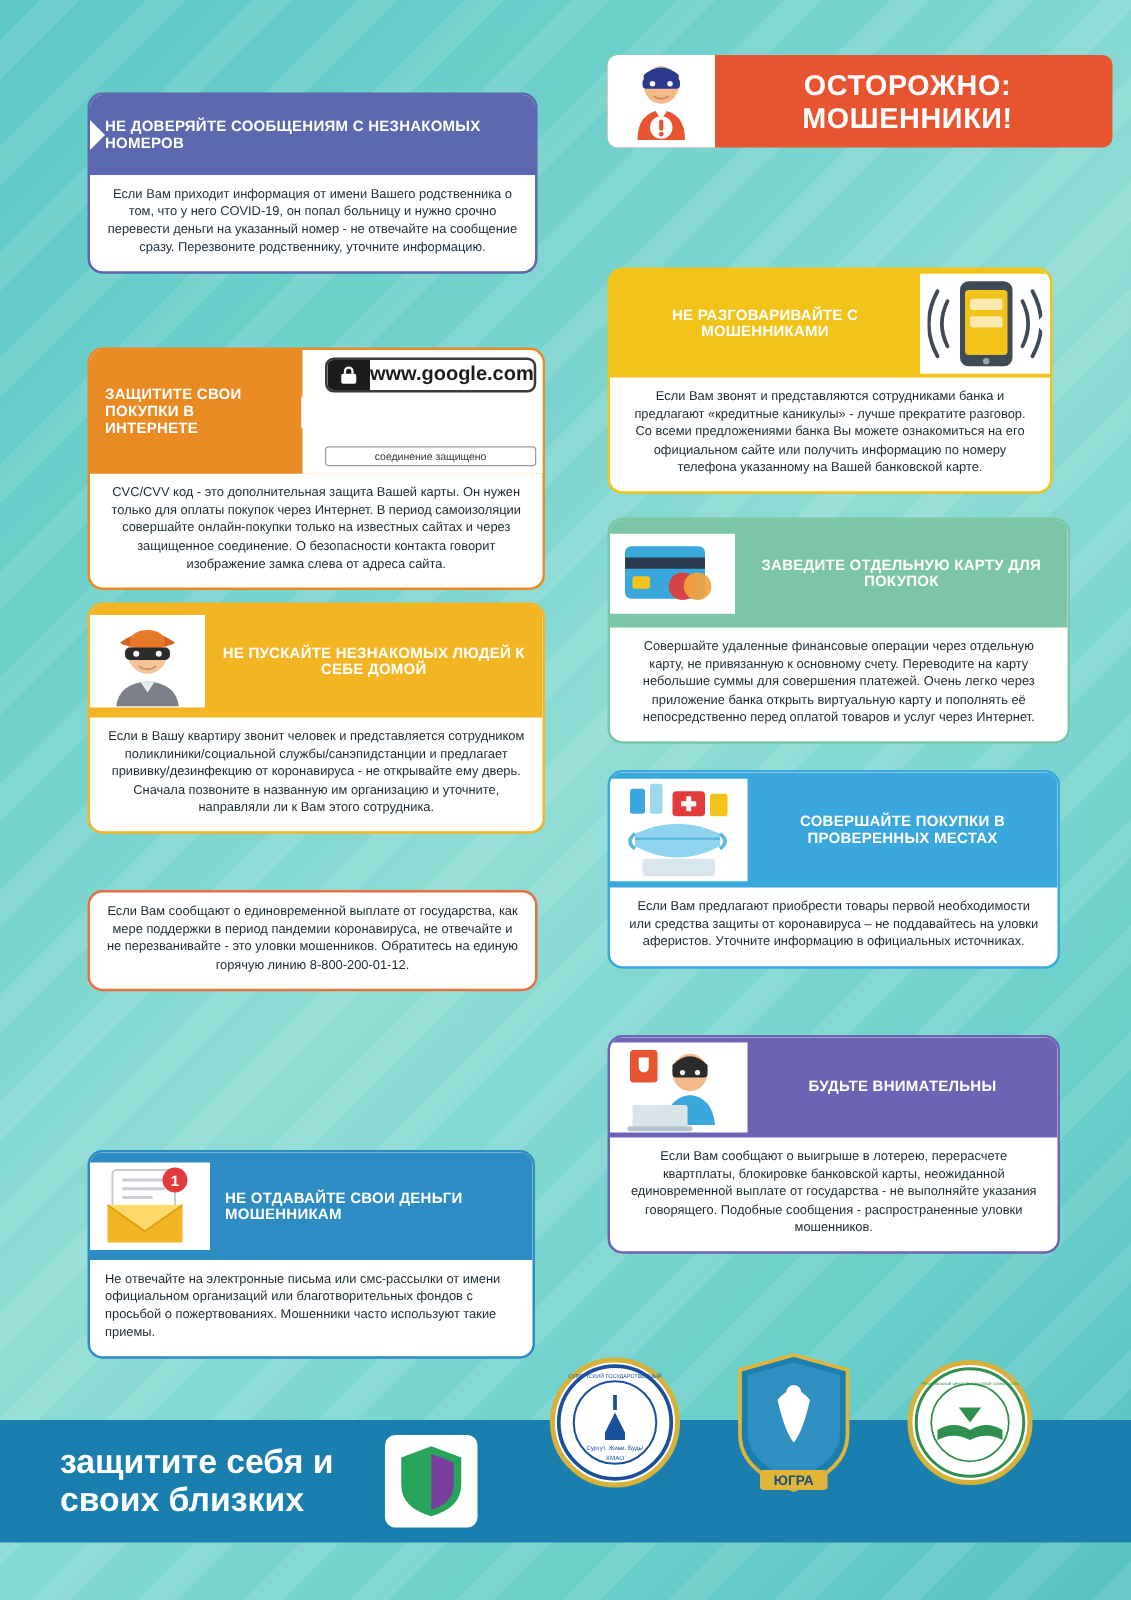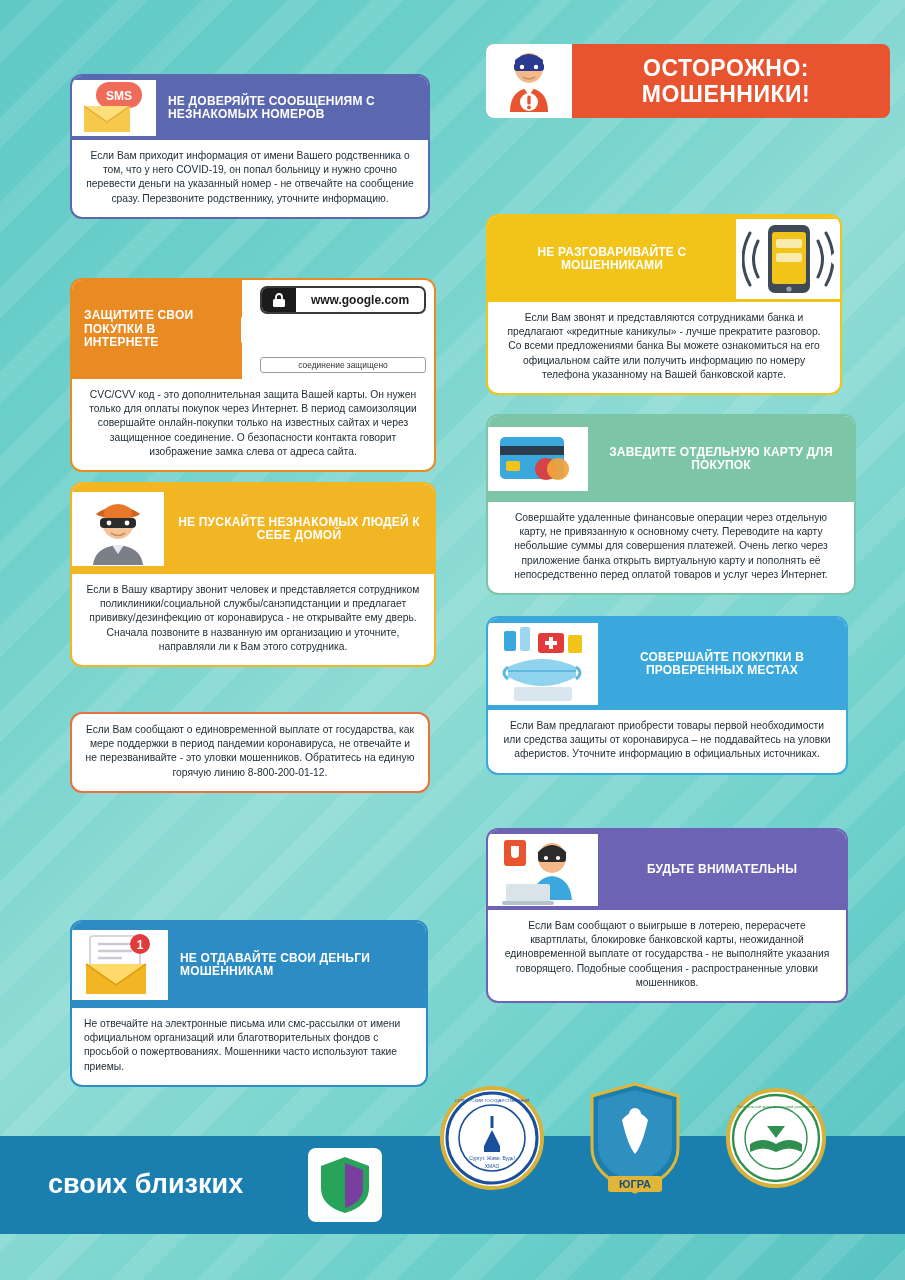--- a/index.html
+++ b/index.html
@@ -183,48 +183,39 @@
       </svg>
     </div>
     <div class="b-text">
       <div>ОСТОРОЖНО:</div>
       <div>МОШЕННИКИ!</div>
     </div>
   </div>
 
   <div class="card" id="c1">
     <div class="head notch-left">
-      <div class="icon-box">
-        <svg width="72" height="56" viewBox="0 0 72 56">
-          <rect x="18" y="2" width="46" height="26" rx="13" fill="#f06b5a"></rect>
-          <path d="M30 27 l-4 8 l10 -6z" fill="#f06b5a"></path>
-          <text x="41" y="20" font-size="12" font-weight="bold" fill="#fff" text-anchor="middle" font-family="Liberation Sans, sans-serif">SMS</text>
-          <path d="M6 26 h46 v26 h-46z" fill="#f6c84c"></path>
-          <path d="M6 26 l23 16 l23 -16" fill="#ffdf7a" stroke="#e8a93a" stroke-width="1.4"></path>
-        </svg>
-      </div>
       <div class="title">НЕ ДОВЕРЯЙТЕ СООБЩЕНИЯМ С НЕЗНАКОМЫХ НОМЕРОВ</div>
     </div>
     <div class="body">Если Вам приходит информация от имени Вашего родственника о том, что у него COVID-19, он попал больницу и нужно срочно перевести деньги на указанный номер - не отвечайте на сообщение сразу. Перезвоните родственнику, уточните информацию.</div>
   </div>
 
   <div class="card" id="c2">
     <div class="head">
       <div class="title" style="flex:0 0 170px;">ЗАЩИТИТЕ СВОИ ПОКУПКИ В ИНТЕРНЕТЕ</div>
       <div style="flex:1; background:#fff; height:100%; display:flex; align-items:center; position:relative; padding:6px 8px;">
         <div style="position:absolute; left:-1px; top:50%; transform:translateY(-50%); border-top:13px solid transparent; border-bottom:13px solid transparent; border-left:13px solid #fff;"></div>
         <div style="display:flex; flex-direction:column; gap:3px; width:100%; padding-left:10px;">
           <div style="display:flex; align-items:center; background:#fff; border:2px solid #3a3a3a; border-radius:7px; overflow:hidden; height:28px;">
             <div style="width:34px; height:100%; background:#1b1b1b; display:flex; align-items:center; justify-content:center;">
               <svg width="14" height="16" viewBox="0 0 14 16">
                 <rect x="1" y="7" width="12" height="8" rx="1.6" fill="#ffffff"></rect>
                 <path d="M4 7 V5 a3 3 0 0 1 6 0 V7" stroke="#fff" stroke-width="1.8" fill="none"></path>
               </svg>
             </div>
-            <div style="flex:1; text-align:center; font-size:12px; font-weight:bold; color:#1b1b1b;">www.google.com</div>
+            <div style="flex:1; text-align:center; font-size:16px; font-weight:bold; color:#1b1b1b;">www.google.com</div>
           </div>
           <div style="font-size:8.4px; color:#333; border:1px solid #9b9b9b; border-radius:3px; padding:2px 4px; text-align:center; background:#fff;margin-top:40px;">соединение защищено</div>
         </div>
       </div>
     </div>
     <div class="body">CVC/CVV код - это дополнительная защита Вашей карты. Он нужен только для оплаты покупок через Интернет. В период самоизоляции совершайте онлайн-покупки только на известных сайтах и через защищенное соединение. О безопасности контакта говорит изображение замка слева от адреса сайта.</div>
   </div>
 
   <div class="card" id="c3">
     <div class="head notch-left" style="min-height:90px;">
@@ -343,20 +334,21 @@
           <rect x="8" y="67" width="52" height="4" rx="2" fill="#b5c3cc"></rect>
         </svg>
       </div>
       <div class="title" style="text-align:center;">БУДЬТЕ ВНИМАТЕЛЬНЫ</div>
     </div>
     <div class="body">Если Вам сообщают о выигрыше в лотерею, перерасчете квартплаты, блокировке банковской карты, неожиданной единовременной выплате от государства - не выполняйте указания говорящего. Подобные сообщения - распространенные уловки мошенников.</div>
   </div>
 
   <div id="footer">
     <div class="f-text">
+      <div>защитите себя и</div>
       <div>своих близких</div>
     </div>
     <div class="f-shield">
       <svg width="58" height="62" viewBox="0 0 58 62">
         <path d="M29 3 L53 12 v22 q0 18 -24 25 Q5 52 5 34 V12z" fill="#27a35a"></path>
         <path d="M29 9 L47 16 v18 q0 14 -18 20z" fill="#7a3f9e"></path>
       </svg>
     </div>
 
     <div id="seals">

